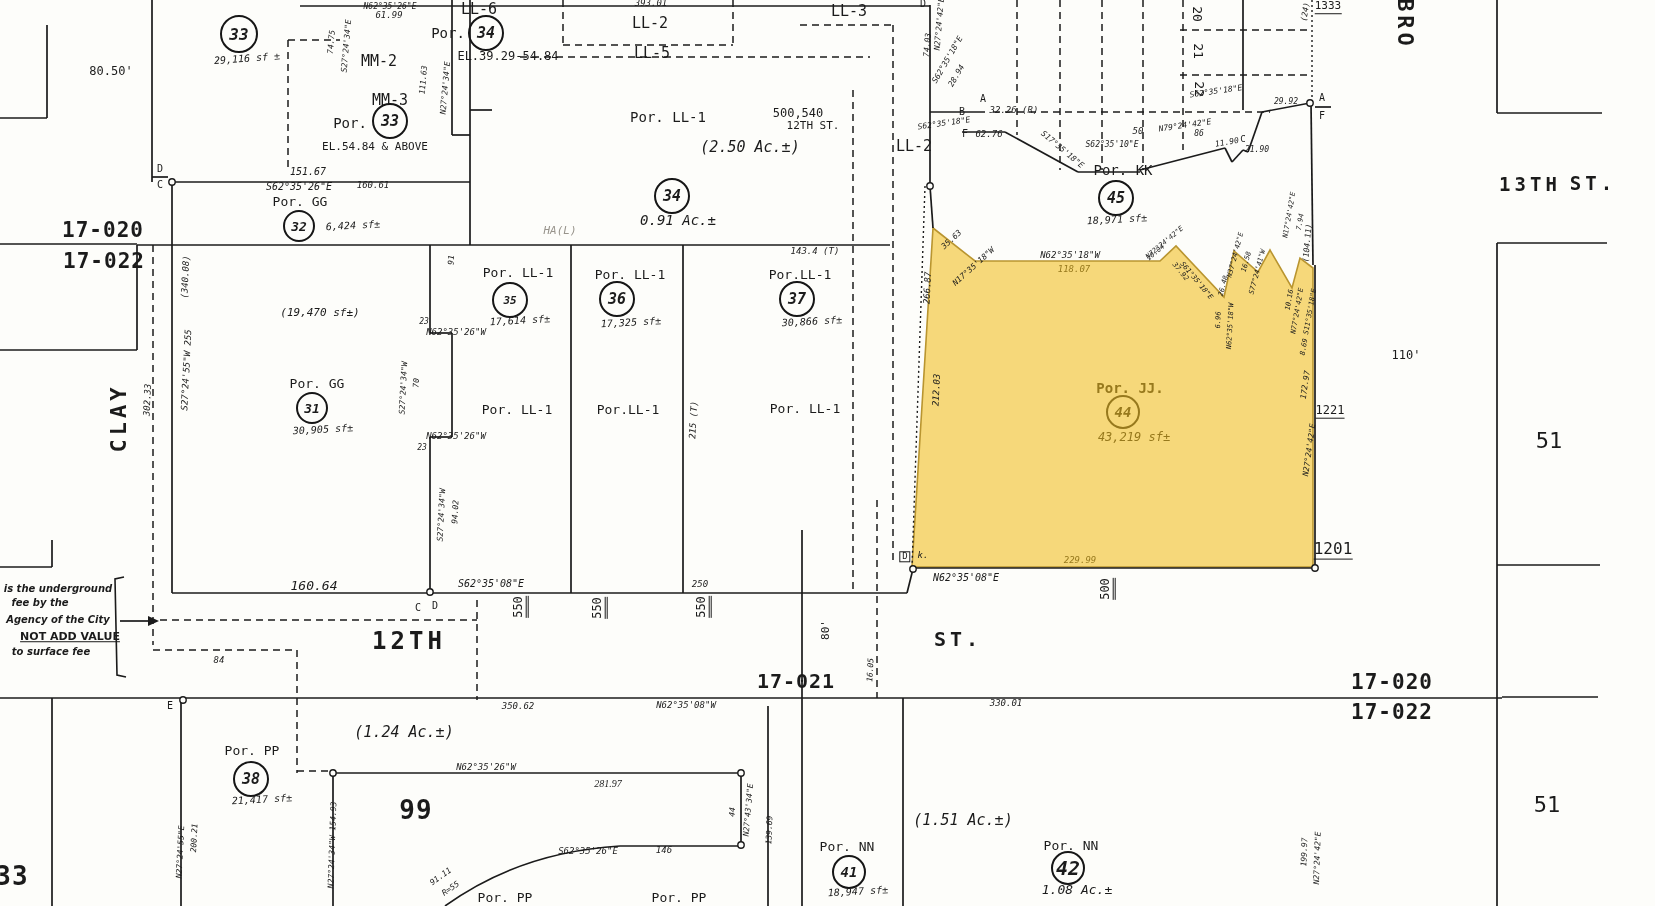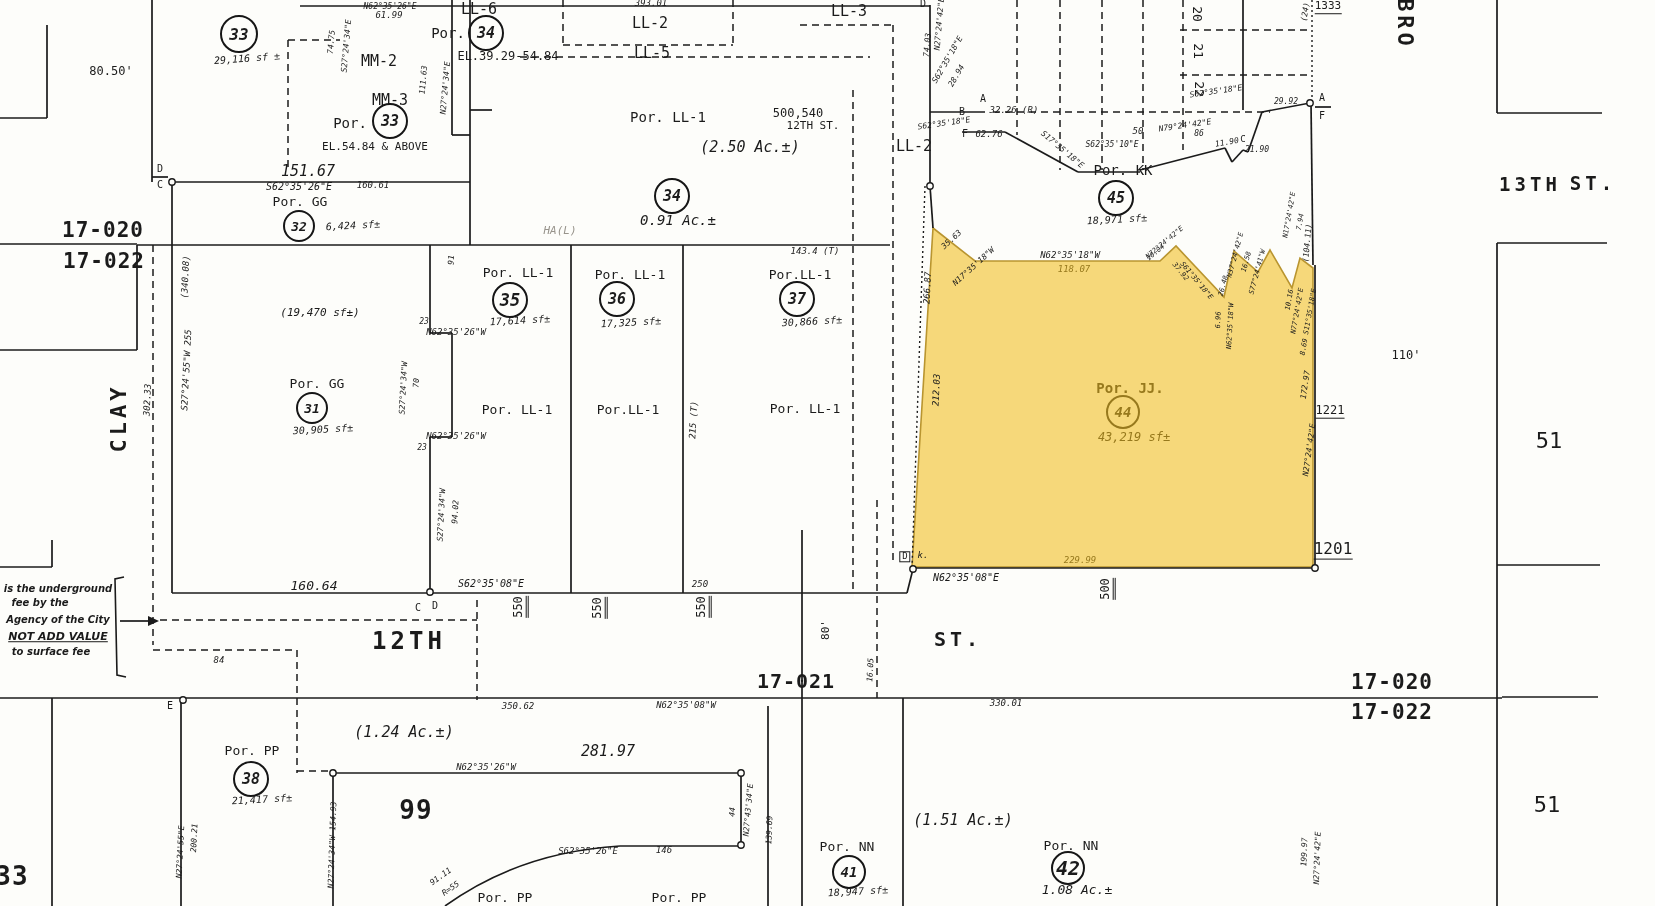--- a/index.html
+++ b/index.html
@@ -19,21 +19,21 @@
     font-family:"DejaVu Sans Mono",monospace;
     color:#1b1b1b;
     line-height:1.05;
   }
   .b{font-style:italic;}
   .gb{font-style:italic;color:#97791d;font-weight:normal;}
   .gp{color:#97791d;font-weight:bold;}
   .st{font-weight:bold;letter-spacing:4px;}
   .pg{font-weight:bold;letter-spacing:1px;}
   .note{font-style:italic;font-weight:bold;font-family:"DejaVu Sans",sans-serif;}
-  .noteu{font-style:italic;font-weight:bold;text-decoration:underline;font-family:"DejaVu Sans",sans-serif;}
+  .noteu{font-weight:bold;text-decoration:underline;font-family:"DejaVu Sans",sans-serif;margin-left:12px;}
   .u{border-bottom:1.5px solid #1b1b1b;padding-bottom:1px;}
   .uu{border-bottom:3px double #1b1b1b;padding-bottom:1px;}
   .box{border:1px solid #1b1b1b;padding:0 2px;}
   .pencil{color:#98948c;font-style:italic;}
   .pnum{
     position:absolute;
     transform:translate(-50%,-50%);
     border:2px solid #161616;
     border-radius:50%;
     display:flex;align-items:center;justify-content:center;
@@ -164,21 +164,21 @@
       <div class="lbl" style="left: 390px; top: 101px; font-size: 15px; transform: translate(-50%, -50%) rotate(0deg);">MM-3</div>
       <div class="lbl" style="left: 350px; top: 123px; font-size: 14px; transform: translate(-50%, -50%) rotate(0deg);">Por.</div>
       <div class="lbl" style="left: 375px; top: 147px; font-size: 11px; transform: translate(-50%, -50%) rotate(0deg);">EL.54.84 &amp; ABOVE</div>
       <div class="lbl" style="left: 479px; top: 10px; font-size: 15px; transform: translate(-50%, -50%) rotate(0deg);">LL-6</div>
       <div class="lbl" style="left: 448px; top: 33px; font-size: 14px; transform: translate(-50%, -50%) rotate(0deg);">Por.</div>
       <div class="lbl" style="left: 508px; top: 56px; font-size: 12px; transform: translate(-50%, -50%) rotate(0deg);">EL.39.29-54.84</div>
       <div class="lbl b" style="left: 651px; top: 4px; font-size: 9px; transform: translate(-50%, -50%) rotate(0deg);">393.01</div>
       <div class="lbl" style="left: 650px; top: 24px; font-size: 15px; transform: translate(-50%, -50%) rotate(0deg);">LL-2</div>
       <div class="lbl" style="left: 652px; top: 54px; font-size: 15px; transform: translate(-50%, -50%) rotate(0deg);">LL-5</div>
       <div class="lbl" style="left: 849px; top: 12px; font-size: 15px; transform: translate(-50%, -50%) rotate(0deg);">LL-3</div>
-      <div class="lbl b" style="left: 308px; top: 172px; font-size: 15px; transform: translate(-50%, -50%) rotate(0deg);">151.67</div>
+      <div class="lbl b" style="left: 308px; top: 172px; font-size: 10px; transform: translate(-50%, -50%) rotate(0deg);">151.67</div>
       <div class="lbl b" style="left: 299px; top: 187px; font-size: 10px; transform: translate(-50%, -50%) rotate(0deg);">S62°35'26"E</div>
       <div class="lbl b" style="left: 373px; top: 186px; font-size: 9px; transform: translate(-50%, -50%) rotate(0deg);">160.61</div>
       <div class="lbl" style="left: 160px; top: 169px; font-size: 10px; transform: translate(-50%, -50%) rotate(0deg);">D</div>
       <div class="lbl" style="left: 160px; top: 185px; font-size: 10px; transform: translate(-50%, -50%) rotate(0deg);">C</div>
       <div class="lbl" style="left: 300px; top: 202px; font-size: 13px; transform: translate(-50%, -50%) rotate(0deg);">Por. GG</div>
       <div class="lbl b" style="left: 353px; top: 226px; font-size: 10px; transform: translate(-50%, -50%) rotate(-3deg);">6,424 sf±</div>
       <div class="lbl pg" style="left: 103px; top: 230px; font-size: 21px; transform: translate(-50%, -50%) rotate(0deg);">17-020</div>
       <div class="lbl pg" style="left: 104px; top: 261px; font-size: 21px; transform: translate(-50%, -50%) rotate(0deg);">17-022</div>
       <div class="lbl b" style="left: 186px; top: 277px; font-size: 9px; transform: translate(-50%, -50%) rotate(-87deg);">(340.08)</div>
       <div class="lbl b" style="left: 187px; top: 370px; font-size: 9px; transform: translate(-50%, -50%) rotate(-87deg);">S27°24'55"W 255</div>
@@ -307,21 +307,21 @@
       <div class="lbl noteu" style="left: 58px; top: 637px; font-size: 11px; transform: translate(-50%, -50%) rotate(0deg);">NOT ADD VALUE</div>
       <div class="lbl note" style="left: 51px; top: 652px; font-size: 10px; transform: translate(-50%, -50%) rotate(0deg);">to surface fee</div>
       <div class="lbl" style="left: 170px; top: 706px; font-size: 10px; transform: translate(-50%, -50%) rotate(0deg);">E</div>
       <div class="lbl" style="left: 252px; top: 751px; font-size: 13px; transform: translate(-50%, -50%) rotate(0deg);">Por. PP</div>
       <div class="lbl b" style="left: 262px; top: 800px; font-size: 10px; transform: translate(-50%, -50%) rotate(-3deg);">21,417 sf±</div>
       <div class="lbl b" style="left: 181px; top: 852px; font-size: 8px; transform: translate(-50%, -50%) rotate(-87deg);">N27°24'55"E</div>
       <div class="lbl b" style="left: 195px; top: 838px; font-size: 8px; transform: translate(-50%, -50%) rotate(-87deg);">200.21</div>
       <div class="lbl pg" style="left: 12px; top: 877px; font-size: 26px; transform: translate(-50%, -50%) rotate(0deg);">33</div>
       <div class="lbl b" style="left: 404px; top: 733px; font-size: 15px; transform: translate(-50%, -50%) rotate(0deg);">(1.24 Ac.±)</div>
       <div class="lbl b" style="left: 486px; top: 768px; font-size: 9px; transform: translate(-50%, -50%) rotate(0deg);">N62°35'26"W</div>
-      <div class="lbl b" style="left: 608px; top: 752px; font-size: 15px; transform: translate(-50%, -50%) rotate(0deg);">281.97</div>
+      <div class="lbl b" style="left: 608px; top: 784px; font-size: 10px; transform: translate(-50%, -50%) rotate(0deg); font-family: Liberation Serif, serif;">281.97</div>
       <div class="lbl pg" style="left: 416px; top: 811px; font-size: 26px; transform: translate(-50%, -50%) rotate(0deg);">99</div>
       <div class="lbl b" style="left: 333px; top: 845px; font-size: 8px; transform: translate(-50%, -50%) rotate(-88deg);">N27°24'34"W 154.93</div>
       <div class="lbl b" style="left: 588px; top: 852px; font-size: 9px; transform: translate(-50%, -50%) rotate(0deg);">S62°35'26"E</div>
       <div class="lbl b" style="left: 664px; top: 851px; font-size: 9px; transform: translate(-50%, -50%) rotate(0deg);">146</div>
       <div class="lbl b" style="left: 733px; top: 812px; font-size: 8px; transform: translate(-50%, -50%) rotate(-85deg);">44</div>
       <div class="lbl b" style="left: 749px; top: 810px; font-size: 8px; transform: translate(-50%, -50%) rotate(-85deg);">N27°43'34"E</div>
       <div class="lbl b" style="left: 441px; top: 877px; font-size: 8px; transform: translate(-50%, -50%) rotate(-35deg);">91.11</div>
       <div class="lbl b" style="left: 451px; top: 889px; font-size: 8px; transform: translate(-50%, -50%) rotate(-35deg);">R=55</div>
       <div class="lbl" style="left: 505px; top: 898px; font-size: 13px; transform: translate(-50%, -50%) rotate(0deg);">Por. PP</div>
       <div class="lbl" style="left: 679px; top: 898px; font-size: 13px; transform: translate(-50%, -50%) rotate(0deg);">Por. PP</div>
@@ -335,21 +335,21 @@
       <div class="lbl b" style="left: 1318px; top: 858px; font-size: 8px; transform: translate(-50%, -50%) rotate(-88deg);">N27°24'42"E</div>
       <div class="lbl" style="left: 1547px; top: 805px; font-size: 22px; transform: translate(-50%, -50%) rotate(0deg);">51</div>
     </div>
   <div id="circle-layer">
       <div class="pnum" style="left: 239px; top: 34px; width: 34px; height: 34px; font-size: 16px;">33</div>
       <div class="pnum" style="left: 390px; top: 121px; width: 32px; height: 32px; font-size: 15px;">33</div>
       <div class="pnum" style="left: 486px; top: 33px; width: 32px; height: 32px; font-size: 15px;">34</div>
       <div class="pnum" style="left: 672px; top: 196px; width: 32px; height: 32px; font-size: 15px;">34</div>
       <div class="pnum" style="left: 299px; top: 226px; width: 28px; height: 28px; font-size: 13px;">32</div>
       <div class="pnum" style="left: 312px; top: 408px; width: 28px; height: 28px; font-size: 13px;">31</div>
-      <div class="pnum" style="left: 510px; top: 300px; width: 32px; height: 32px; font-size: 17px; text-align: right;">35</div>
+      <div class="pnum" style="left: 510px; top: 300px; width: 32px; height: 32px; font-size: 11px; text-align: right;">35</div>
       <div class="pnum" style="left: 617px; top: 299px; width: 32px; height: 32px; font-size: 15px;">36</div>
       <div class="pnum" style="left: 797px; top: 299px; width: 32px; height: 32px; font-size: 15px;">37</div>
       <div class="pnum" style="left: 1116px; top: 198px; width: 32px; height: 32px; font-size: 15px;">45</div>
       <div class="pnum gold" style="left: 1123px; top: 412px; width: 30px; height: 30px; font-size: 14px;">44</div>
       <div class="pnum" style="left: 251px; top: 779px; width: 32px; height: 32px; font-size: 15px;">38</div>
       <div class="pnum" style="left: 849px; top: 872px; width: 30px; height: 30px; font-size: 14px;">41</div>
       <div class="pnum" style="left: 1068px; top: 868px; width: 30px; height: 30px; font-size: 20px;">42</div>
     </div>
 </div>
 

